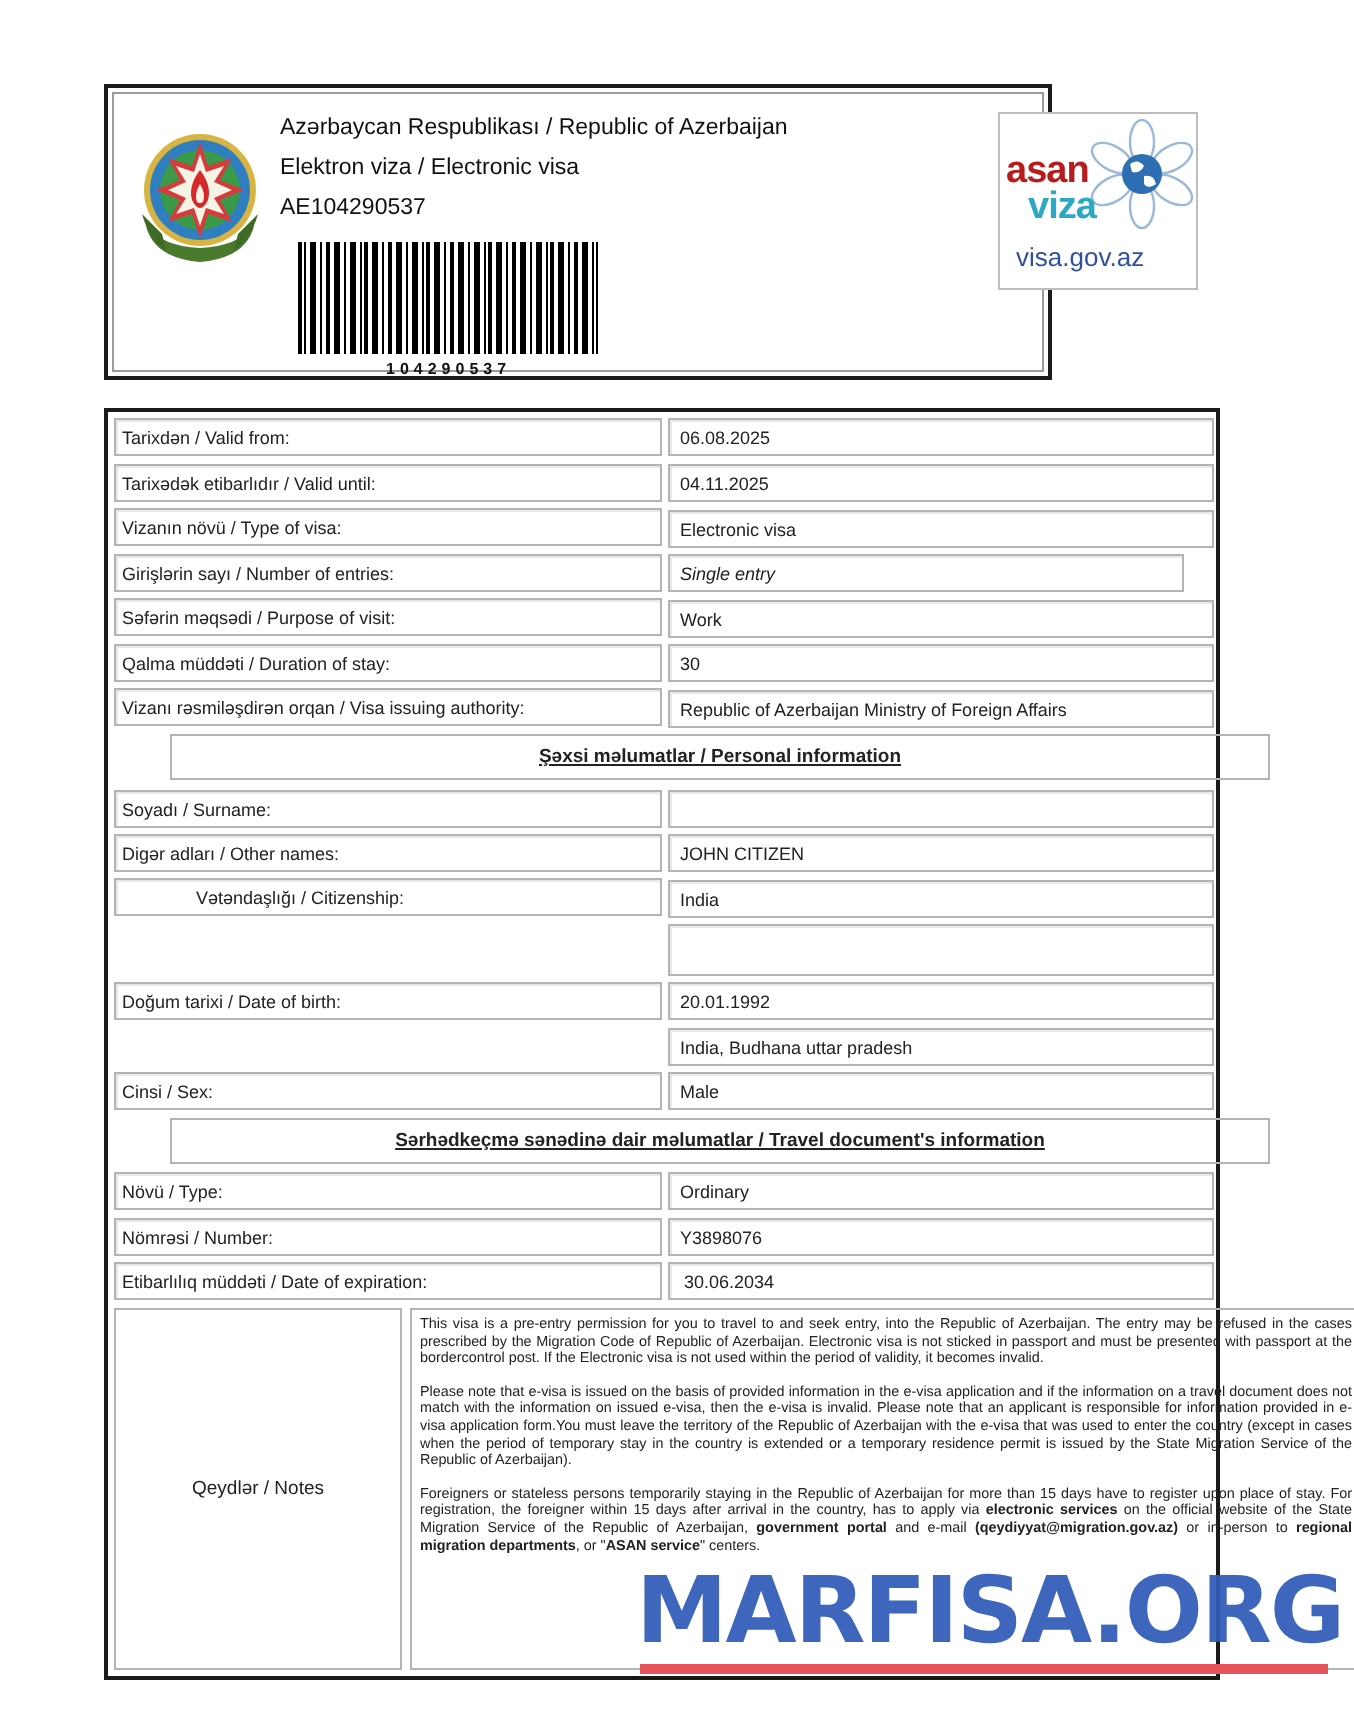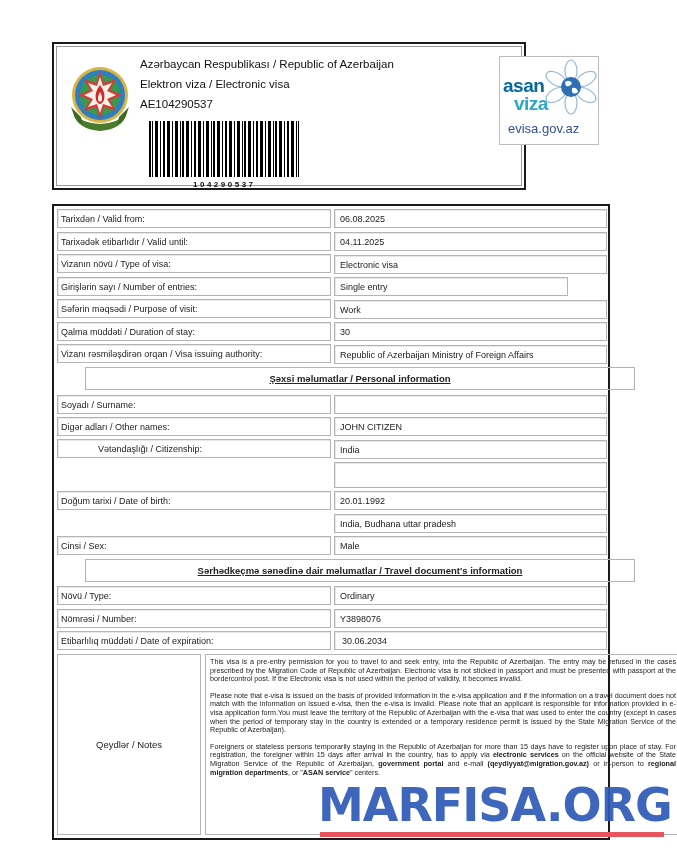--- a/index.html
+++ b/index.html
@@ -13,21 +13,21 @@
   .emblem { position: absolute; left: 12px; top: 14px; width: 62px; height: 72px; }
   .hdr-line { position: absolute; left: 83px; font-size: 11.5px; color: #111; white-space: nowrap; }
   .hdr-l1 { top: 11px; }
   .hdr-l2 { top: 31px; }
   .hdr-l3 { top: 51px; }
   .barcode { position: absolute; left: 92px; top: 74px; width: 150px; height: 56px; }
   .barcode-num { position: absolute; left: 136px; top: 133px; font-size: 8px; font-weight: bold;
                  letter-spacing: 2.5px; }
   .logo { position: absolute; left: 442px; top: 9px; width: 100px; height: 89px;
           border: 1px solid #bdbdbd; background: #fff; box-sizing: border-box; }
-  .logo-asan { position: absolute; left: 3px; top: 18px; font-size: 19px; color: #0369a1;
+  .logo-asan { position: absolute; left: 3px; top: 18px; font-size: 19px; color: #b91c1c;
                font-weight: bold; letter-spacing: -0.5px; }
   .logo-viza { position: absolute; left: 14px; top: 36px; font-size: 19px; color: #2aa8c4;
                font-weight: bold; letter-spacing: -0.5px; }
   .logo-url { position: absolute; left: 8px; top: 64px; font-size: 13px; color: #2f4fa0; }
   .logo-flower { position: absolute; left: 44px; top: 2px; width: 54px; height: 56px; }
 
   .main-box { position: absolute; left: 52px; top: 204px; width: 558px; height: 636px;
               border: 2px solid #1a1a1a; box-sizing: border-box; }
   .cell { position: absolute; border: 1px solid #b4b4b4; box-shadow: inset 1px 1px 0 #e8e8e8;
           box-sizing: border-box; font-size: 9px; color: #222; padding: 0 3px;
@@ -122,38 +122,38 @@
           <ellipse cx="12" cy="20" rx="6" ry="11" transform="rotate(-60 12 20)"></ellipse>
           <ellipse cx="42" cy="20" rx="6" ry="11" transform="rotate(60 42 20)"></ellipse>
           <ellipse cx="12" cy="36" rx="6" ry="11" transform="rotate(60 12 36)"></ellipse>
           <ellipse cx="42" cy="36" rx="6" ry="11" transform="rotate(-60 42 36)"></ellipse>
         </g>
         <circle cx="27" cy="28" r="10" fill="#2e6fb3"></circle>
         <path d="M21 23 Q25 20 28 24 Q26 28 22 27Z M28 29 Q33 28 34 33 Q30 36 28 33Z" fill="#ffffff"></path>
       </svg>
       <div class="logo-asan">asan</div>
       <div class="logo-viza">viza</div>
-      <div class="logo-url">evisa.gov.az</div>
+      <div class="logo-url">visa.gov.az</div>
     </div>
   </div>
 </div>
 
 <div class="main-box">
 
   <div class="cell" style="left:3px;top:3px;width:274px;height:19px;">Tarixdən / Valid from:</div>
   <div class="cell val" style="left:280px;top:3px;width:273px;height:19px;">06.08.2025</div>
 
   <div class="cell" style="left:3px;top:26px;width:274px;height:19px;">Tarixədək etibarlıdır / Valid until:</div>
   <div class="cell val" style="left:280px;top:26px;width:273px;height:19px;">04.11.2025</div>
 
   <div class="cell" style="left:3px;top:48px;width:274px;height:19px;">Vizanın növü / Type of visa:</div>
   <div class="cell val" style="left:280px;top:49px;width:273px;height:19px;">Electronic visa</div>
 
   <div class="cell" style="left:3px;top:71px;width:274px;height:19px;">Girişlərin sayı / Number of entries:</div>
-  <div class="cell val" style="left:280px;top:71px;width:234px;height:19px;">Single entry</div>
+  <div class="cell val" style="left:280px;top:71px;width:258px;height:19px;font-style:italic;">Single entry</div>
 
   <div class="cell" style="left:3px;top:93px;width:274px;height:19px;">Səfərin məqsədi / Purpose of visit:</div>
   <div class="cell val" style="left:280px;top:94px;width:273px;height:19px;">Work</div>
 
   <div class="cell" style="left:3px;top:116px;width:274px;height:19px;">Qalma müddəti / Duration of stay:</div>
   <div class="cell val" style="left:280px;top:116px;width:273px;height:19px;">30</div>
 
   <div class="cell" style="left:3px;top:138px;width:274px;height:19px;">Vizanı rəsmiləşdirən orqan / Visa issuing authority:</div>
   <div class="cell val" style="left:280px;top:139px;width:273px;height:19px;">Republic of Azerbaijan Ministry of Foreign Affairs</div>
 

